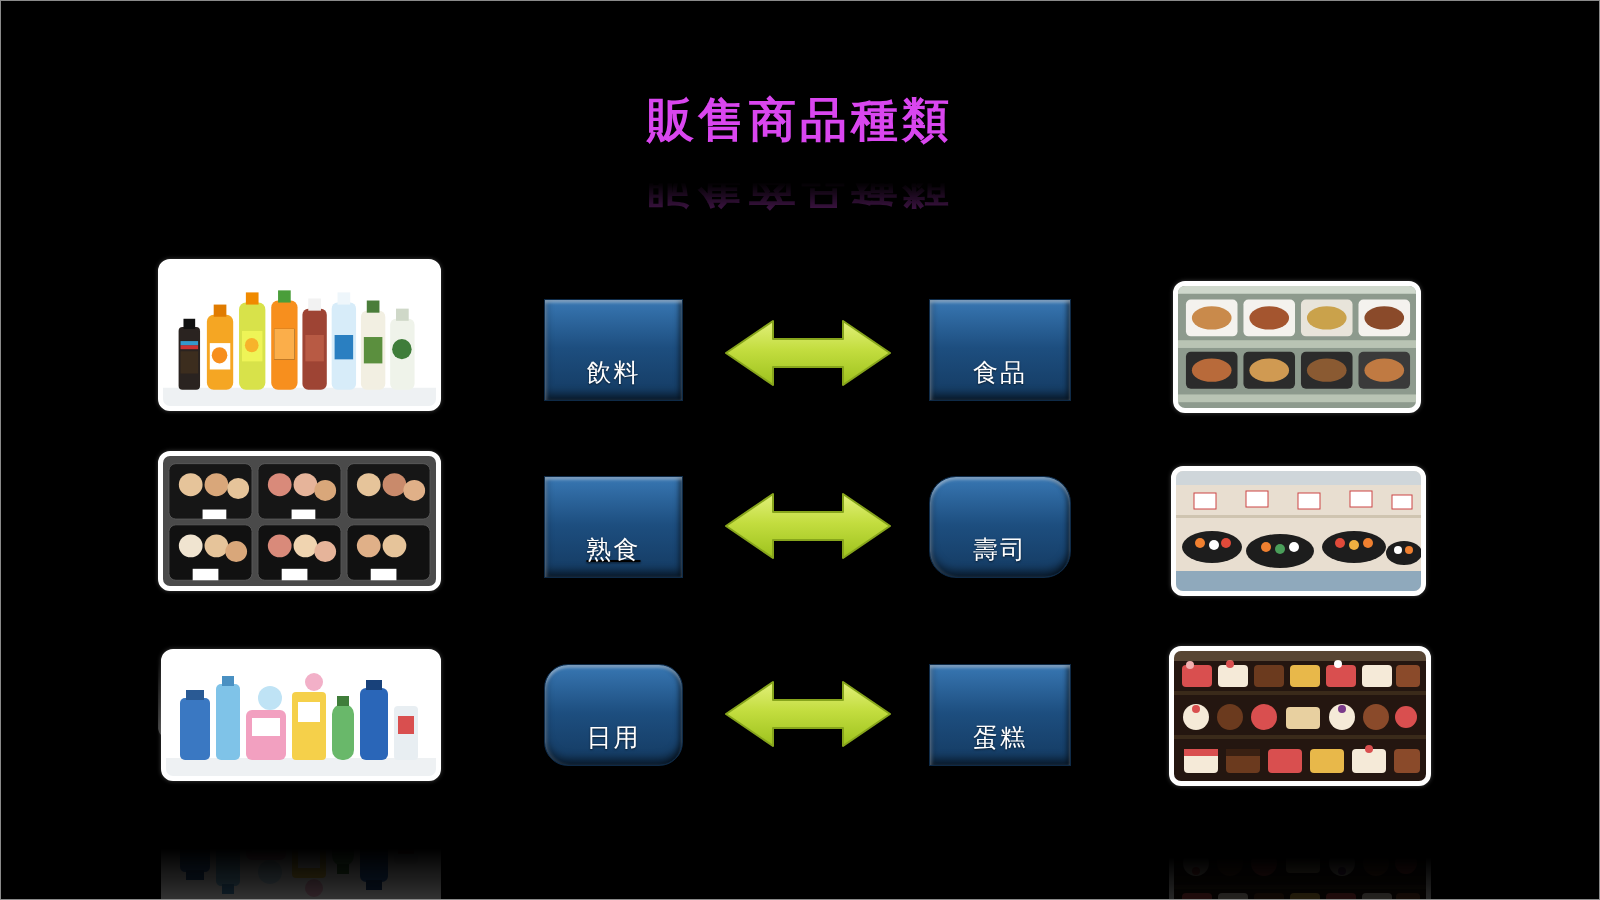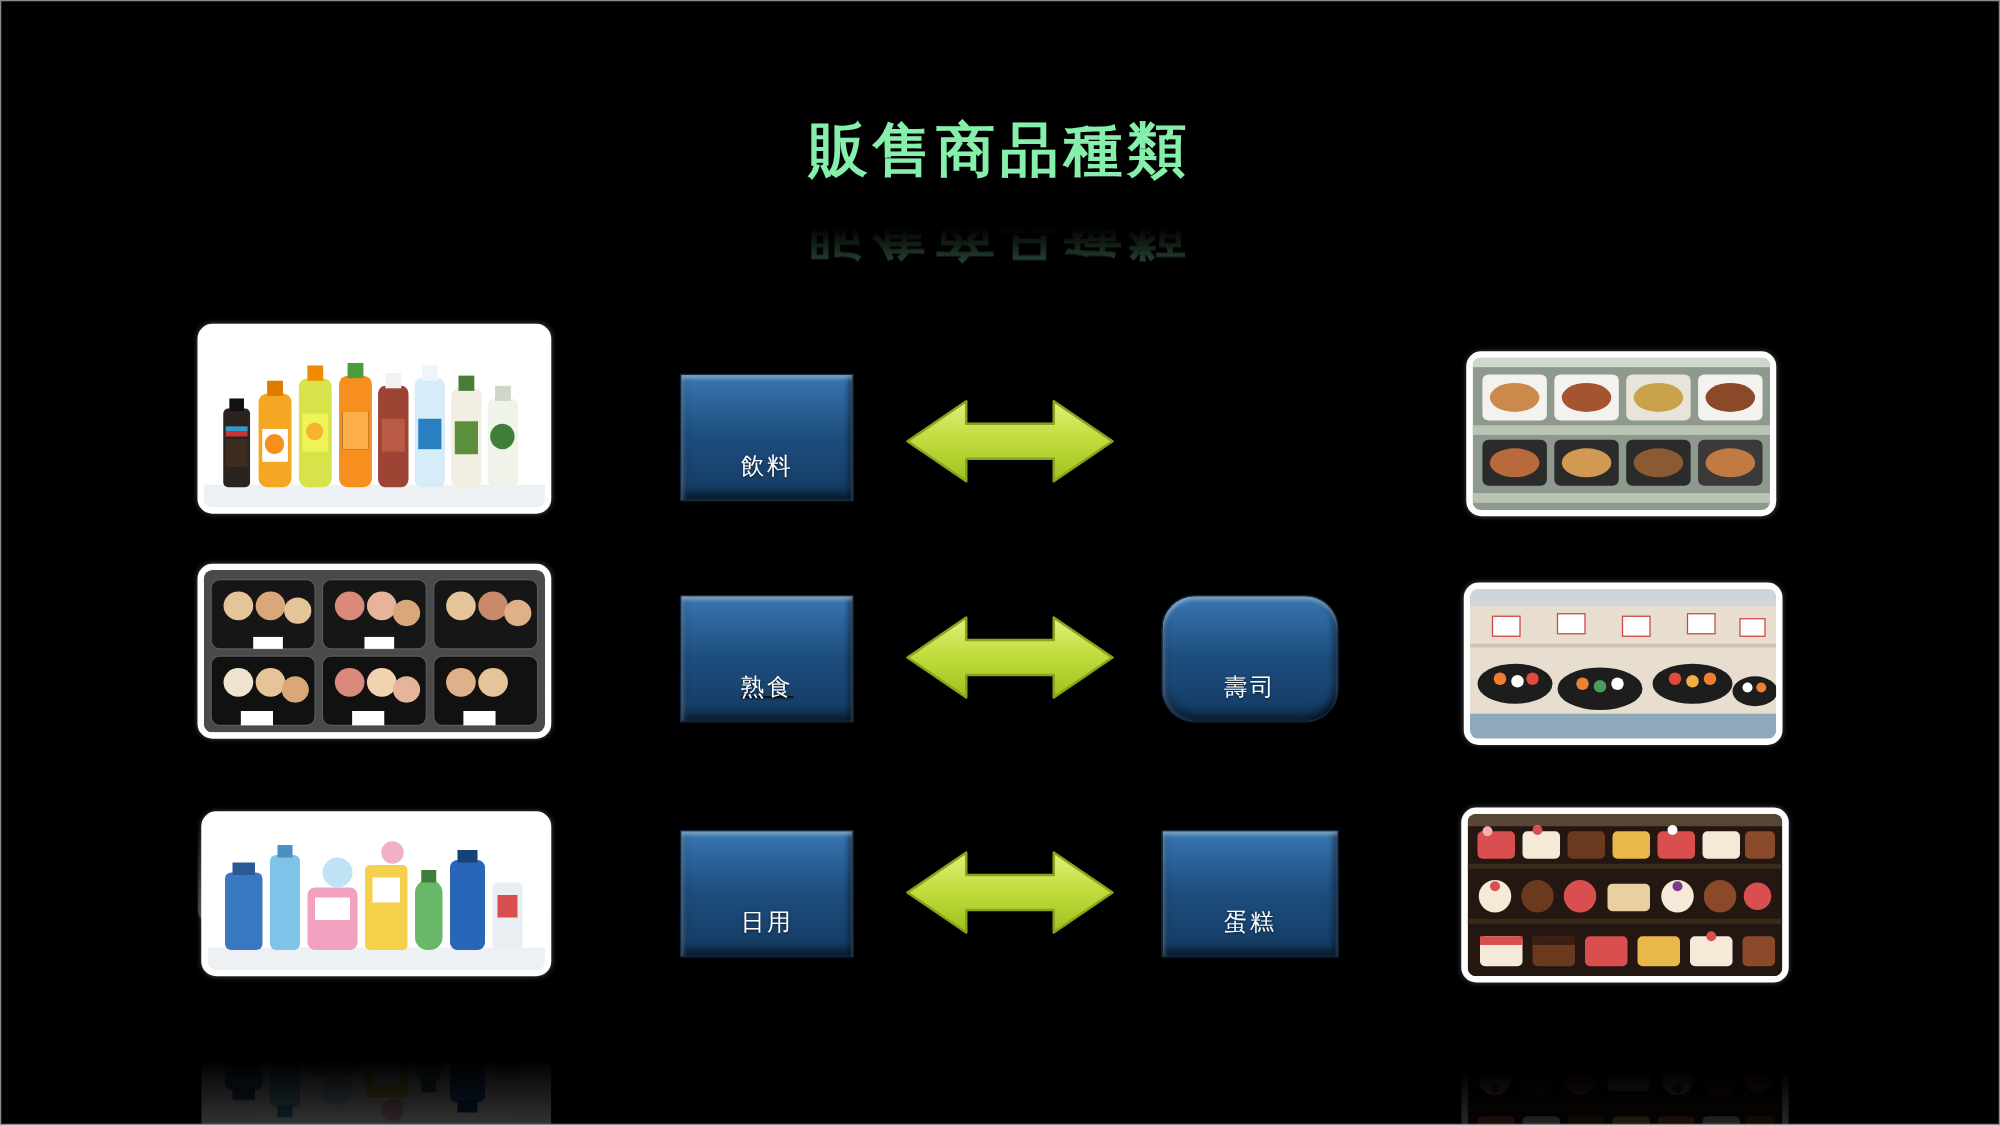--- a/index.html
+++ b/index.html
@@ -7,21 +7,21 @@
     position:relative;
     width:1598px;height:898px;
     background:#000;
     border:1px solid #8a8a8a;
     overflow:hidden;
     font-family:"Liberation Sans","DejaVu Sans",sans-serif;
   }
   
   .title{
     position:absolute;left:0;top:88px;width:100%;
-    text-align:center;color:#86efac;
+    text-align:center;color:#d946ef;
     font-size:47px;font-weight:bold;letter-spacing:4px;
     -webkit-box-reflect:below 2px linear-gradient(to bottom, rgba(0,0,0,.35), transparent 55%);
   }
   
   .photo-frame{
     position:absolute;
     background:#fff;
     border:5px solid #fff;
     border-radius:12px;
     overflow:hidden;
@@ -45,27 +45,27 @@
     background:linear-gradient(to bottom,#3877b3 0%,#1d4e7f 48%,#143a61 100%);
     box-shadow:
       inset 0 3px 3px rgba(255,255,255,.35),
       inset 3px 0 3px rgba(255,255,255,.12),
       inset 0 -6px 8px rgba(0,0,0,.55),
       inset -3px 0 4px rgba(0,0,0,.35);
     border:1px solid #0e2a47;
     display:flex;align-items:center;justify-content:center;
   }
   .label-box span{
-    color:#fff;font-size:19px;letter-spacing:2px;
+    color:#fff;font-size:25px;letter-spacing:2px;
     text-shadow:0 1px 2px rgba(0,0,0,.6);
     margin-top:45px;
   }
   .b1l{left:543px;top:298px;} .b1r{left:928px;top:298px;width:140px;}
   .b2l{left:543px;top:475px;text-decoration:underline;} .b2r{left:928px;top:475px;width:140px;border-radius:27px;}
-  .b3l{left:543px;top:663px;} .b3r{left:928px;top:663px;width:140px;}
+  .b3l{left:543px;top:663px;border-radius:24px;} .b3r{left:928px;top:663px;width:140px;}
   
   .arrow{position:absolute;width:170px;height:80px;}
   .a1{left:722px;top:312px;}
   .a2{left:722px;top:485px;}
   .a3{left:722px;top:673px;}
 </style>
 </head>
 <body>
 
 <div class="slide">
@@ -124,20 +124,23 @@
     <defs>
       <linearGradient id="ag1" x1="0" y1="0" x2="0" y2="1">
         <stop offset="0" stop-color="#e2f07a"></stop>
           <stop offset="0.45" stop-color="#c3dd3f"></stop>
           <stop offset="1" stop-color="#9dc21d"></stop>
       </linearGradient>
     </defs>
     <polygon points="3,40 50,8 50,26 120,26 120,8 167,40 120,72 120,54 50,54 50,72" fill="url(#ag1)" stroke="#87a51c" stroke-width="2" stroke-linejoin="round"></polygon>
   </svg>
 
+  <div class="label-box b1r">
+    <span>食品</span>
+  </div>
 
   <div class="photo-frame p-bento">
     <svg viewBox="0 0 240 126" preserveAspectRatio="none">
       <rect x="0" y="0" width="240" height="126" fill="#8d9a8d"></rect>
       <rect x="0" y="0" width="240" height="8" fill="#cfd8cc"></rect>
       <rect x="0" y="56" width="240" height="8" fill="#b9c4b4"></rect>
       <rect x="0" y="112" width="240" height="8" fill="#b9c4b4"></rect>
 
       <rect x="8" y="14" width="52" height="38" rx="5" fill="#f4f2ee"></rect>
         <ellipse cx="34" cy="33" rx="20" ry="12" fill="#c98a4b"></ellipse>

